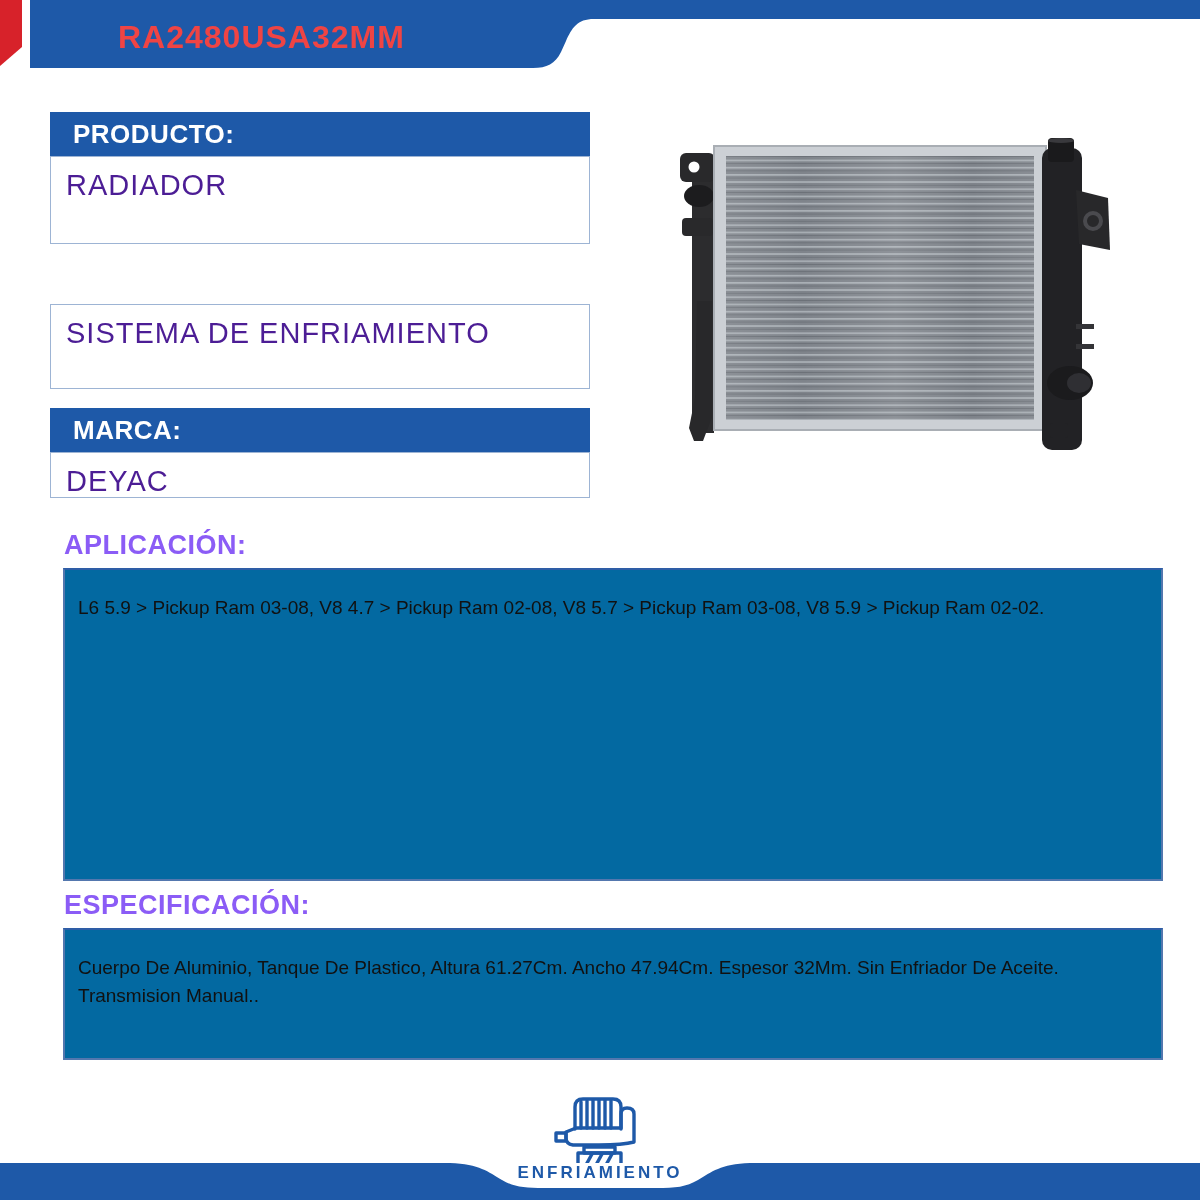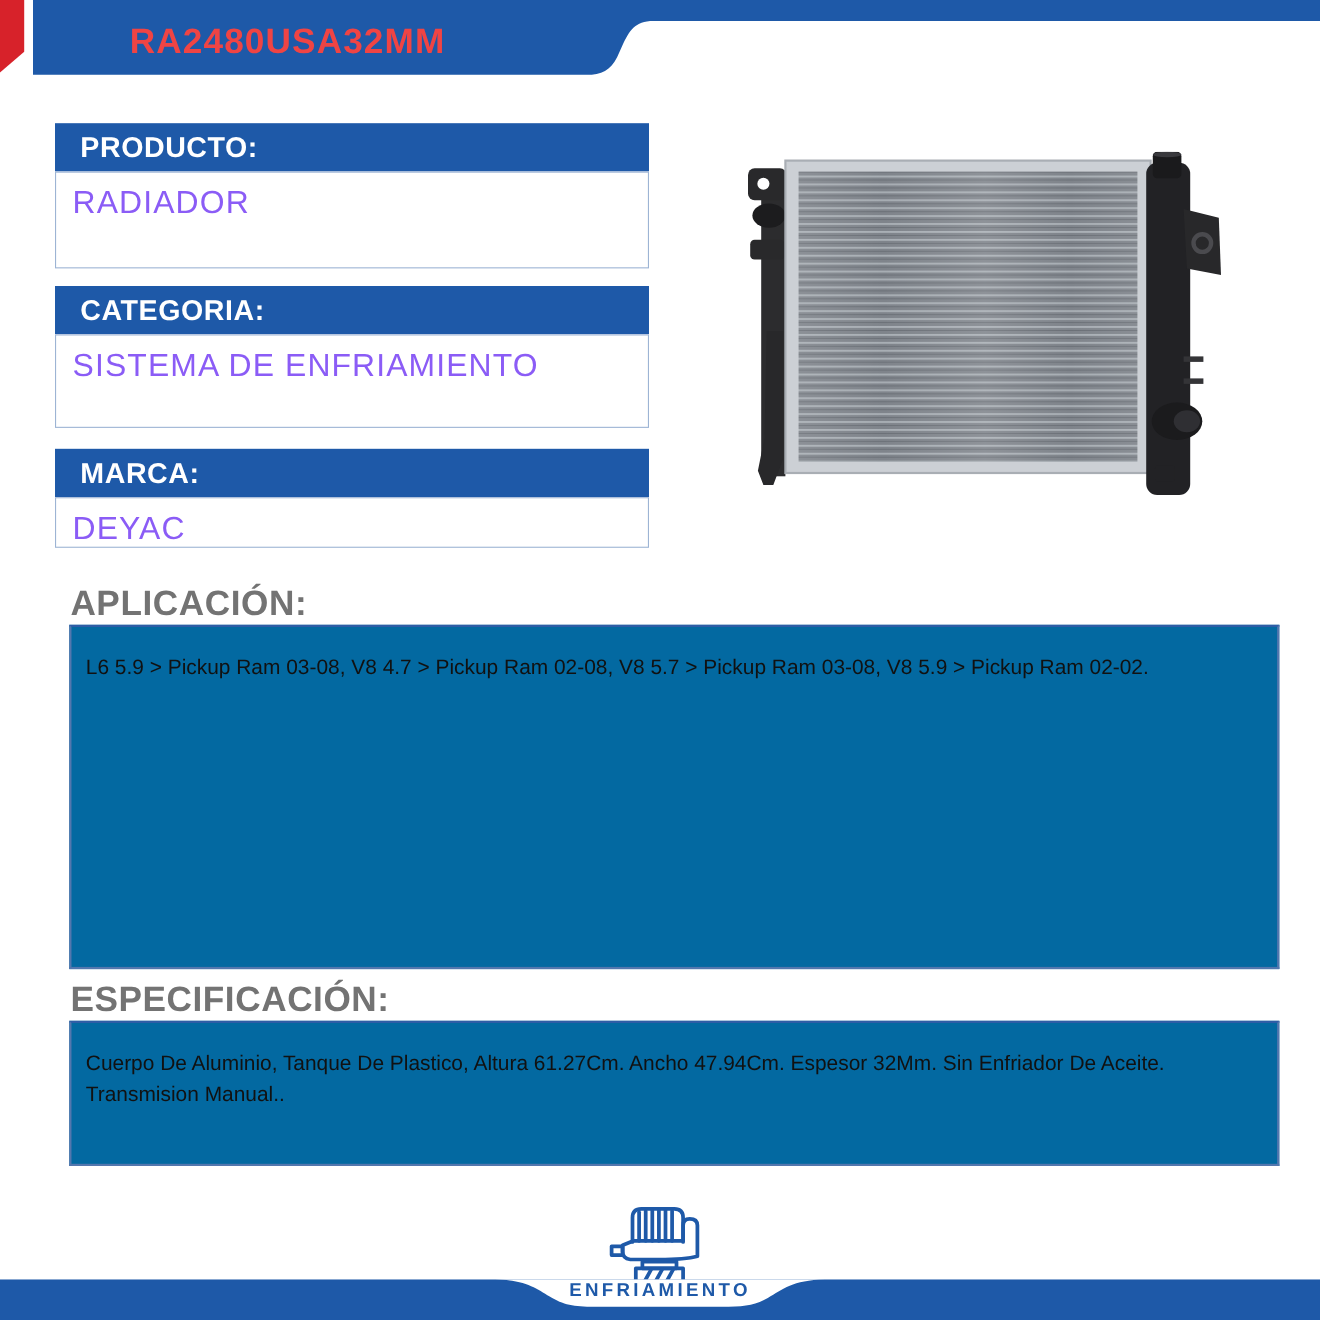--- a/index.html
+++ b/index.html
@@ -18,32 +18,32 @@
     letter-spacing:1px;white-space:nowrap;
   }
   
   .field-label{
     position:absolute;left:50px;width:540px;height:44px;box-sizing:border-box;
     background:#1E59A8;color:#ffffff;font-weight:700;font-size:26px;
     line-height:44px;padding-left:23px;letter-spacing:0.5px;
   }
   .field-value{
     position:absolute;left:50px;width:540px;box-sizing:border-box;
-    background:#ffffff;border:1px solid #9DB4D4;color:#8b5cf6;
+    background:#ffffff;border:1px solid #9DB4D4;color:#4c1d95;
     font-size:29px;padding:12px 15px;letter-spacing:1px;
   }
   .lbl-1{top:112px;} .val-1{top:156px;height:88px;}
   .lbl-2{top:260px;} .val-2{top:304px;height:85px;}
   .lbl-3{top:408px;} .val-3{top:452px;height:46px;}
   
   .product-photo{position:absolute;left:672px;top:138px;}
   
   .section-title{
-    position:absolute;left:64px;color:#737373;font-weight:800;
-    font-size:32px;letter-spacing:0.5px;white-space:nowrap;
+    position:absolute;left:64px;color:#8b5cf6;font-weight:800;
+    font-size:27px;letter-spacing:0.5px;white-space:nowrap;
   }
   .sec-title-1{top:530px;} .sec-title-2{top:890px;}
   .section-box{
     position:absolute;left:63px;width:1100px;box-sizing:border-box;
     background:#0369a1;border:2px solid #5377AE;border-top-color:#2E5DA6;
     color:#111111;font-size:19px;line-height:1.45;padding:24px 13px;
   }
   .sec-box-1{top:568px;height:313px;}
   .sec-box-2{top:928px;height:132px;}
   
@@ -61,21 +61,20 @@
 
   <svg class="header-shape" width="1200" height="74" viewBox="0 0 1200 74">
     <path d="M30,0 H1200 V19 H594 C577,19 572,28 566,41 L561,52 C555,64 547,68 533,68 H30 Z" fill="#1E59A8"></path>
     <path d="M0,0 H22 V47 L0,66 Z" fill="#D7222A"></path>
   </svg>
   <div class="part-number">RA2480USA32MM</div>
 
   <div class="field-label lbl-1">PRODUCTO:</div>
   <div class="field-value val-1">RADIADOR</div>
 
-  <div class="field-label lbl-2">CATEGORIA:</div>
   <div class="field-value val-2">SISTEMA DE ENFRIAMIENTO</div>
 
   <div class="field-label lbl-3">MARCA:</div>
   <div class="field-value val-3">DEYAC</div>
 
   <svg class="product-photo" width="445" height="330" viewBox="0 0 445 330">
     <defs>
       <pattern id="fins" width="10" height="7.2" patternUnits="userSpaceOnUse">
         <rect width="10" height="7.2" fill="#7f848b"></rect>
         <rect width="10" height="1.7" fill="#a9afb5"></rect>

